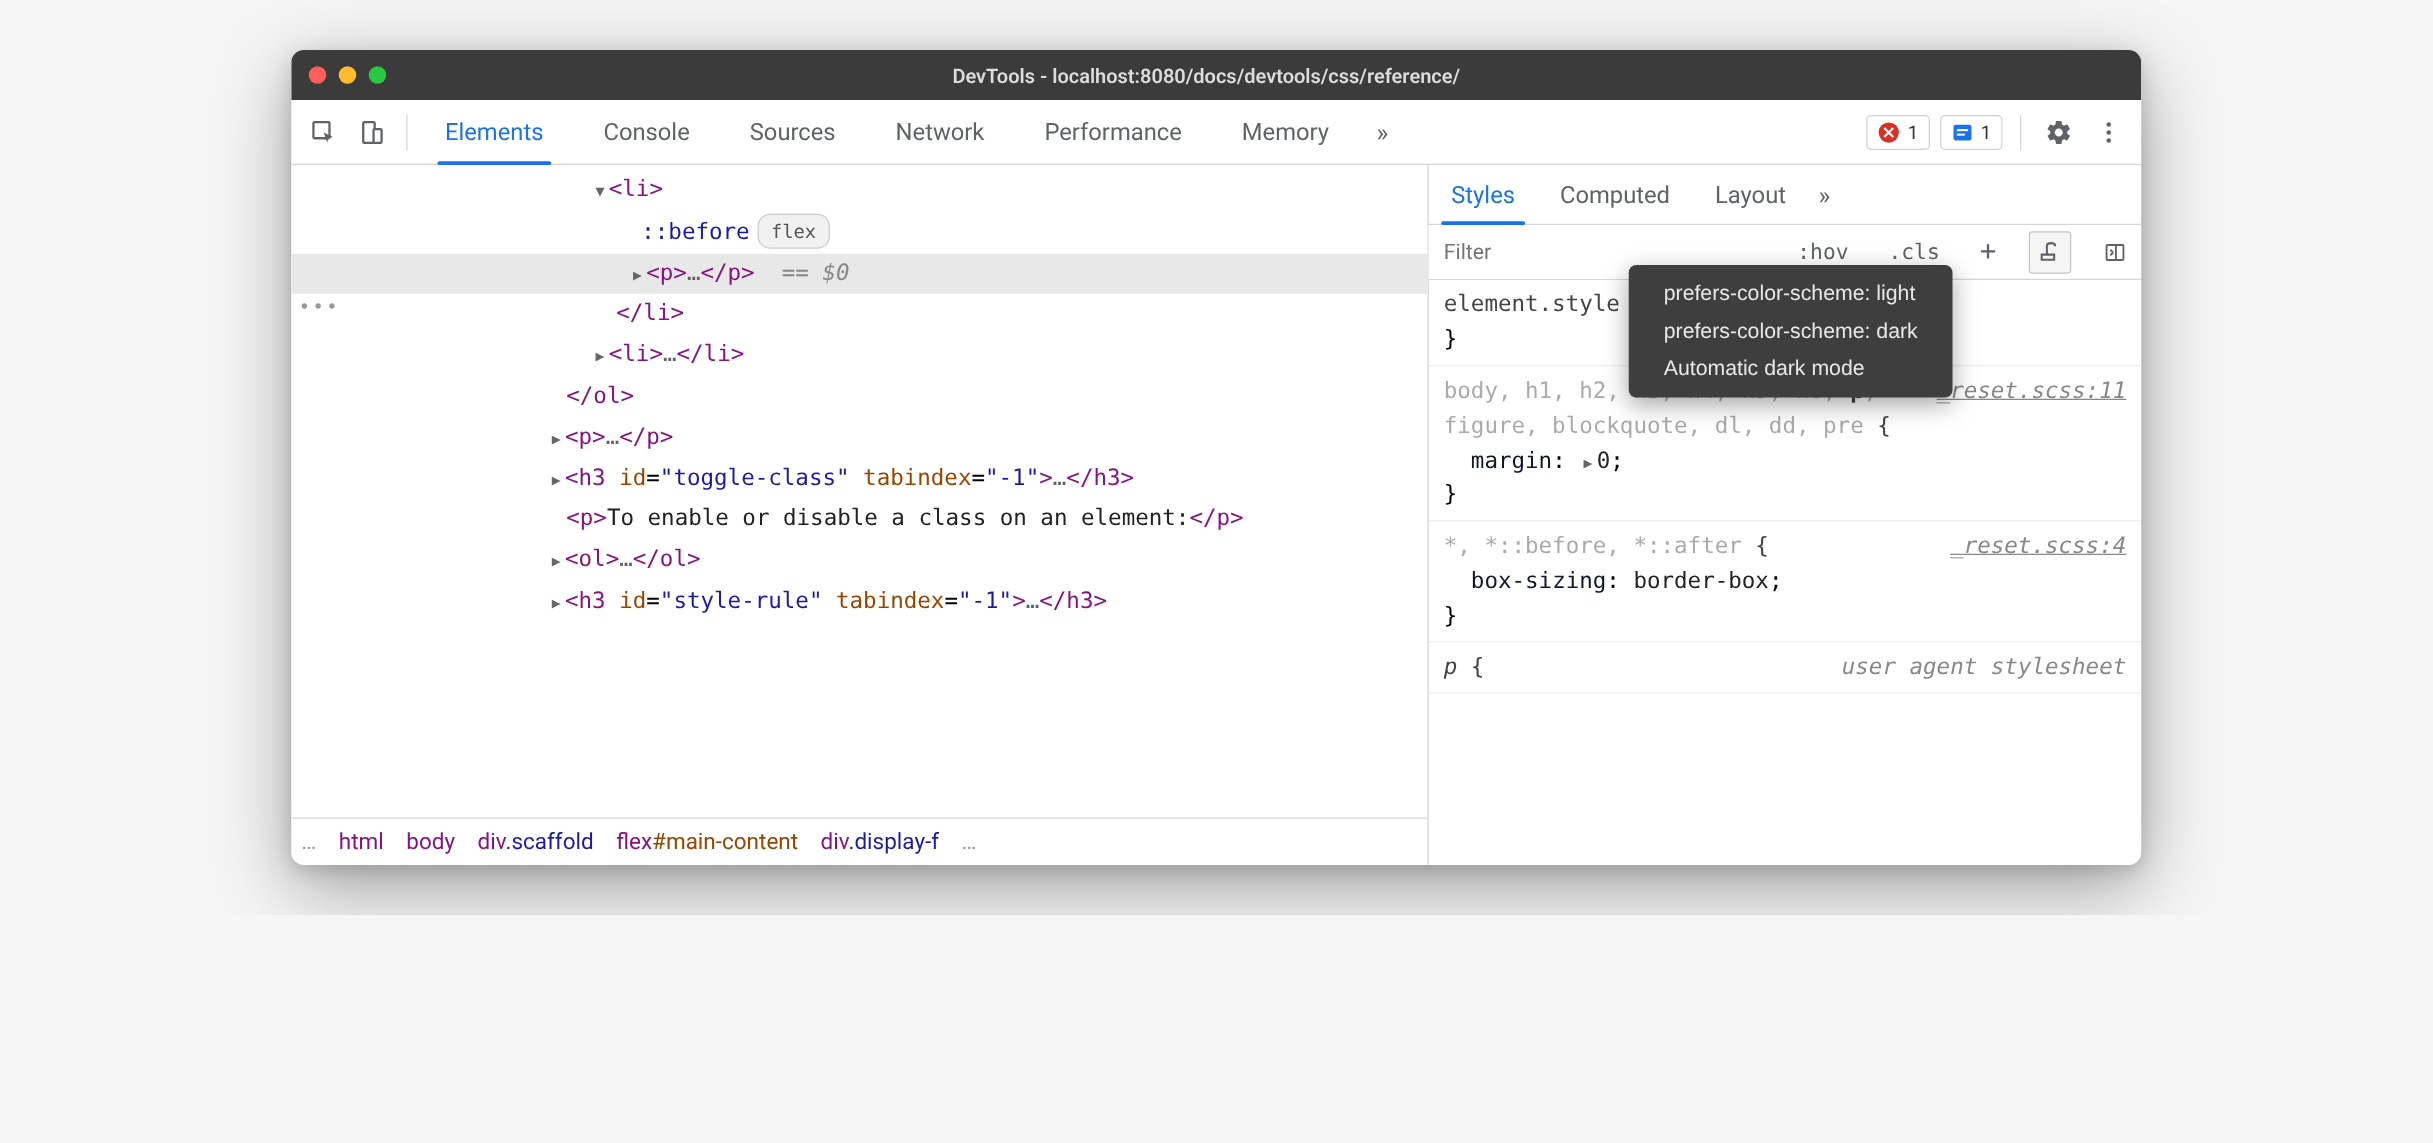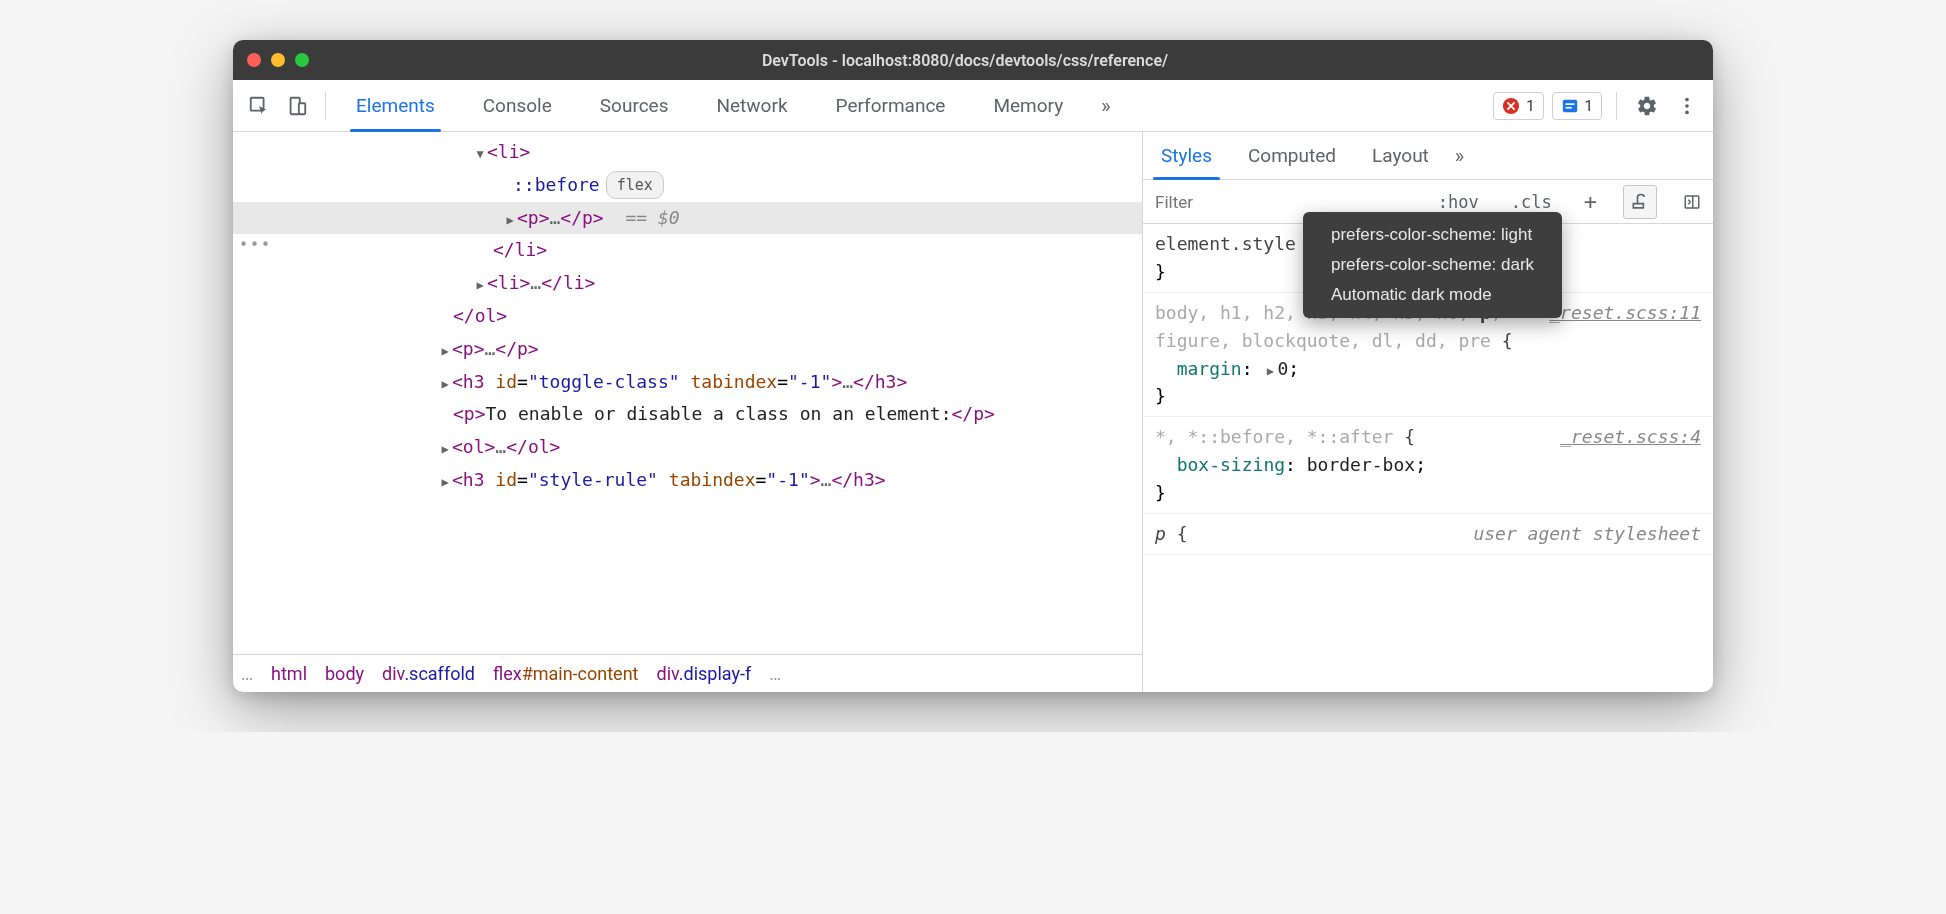--- a/index.html
+++ b/index.html
@@ -235,21 +235,21 @@
 .rules {
   flex: 1;
   overflow: hidden;
   font-family: Menlo, Consolas, monospace;
   font-size: 18px;
   line-height: 1.55;
 }
 .rule-block { padding: 6px 12px; border-bottom: 1px solid #eee; }
 .sel { color: #444; }
 .sel .dim { color: #aaa; }
-.prop { color: #0f766e; }
+.prop { color: #0f172a; }
 .pval { color: #222; }
 .src { float: right; color: #888; font-style: italic; text-decoration: underline; }
 .src.noul { text-decoration: none; font-style: italic; }
 .popover {
   position: absolute;
   top: 80px;
   left: 160px;
   background: #3e3e3e;
   color: #e8e8e8;
   border-radius: 6px;

